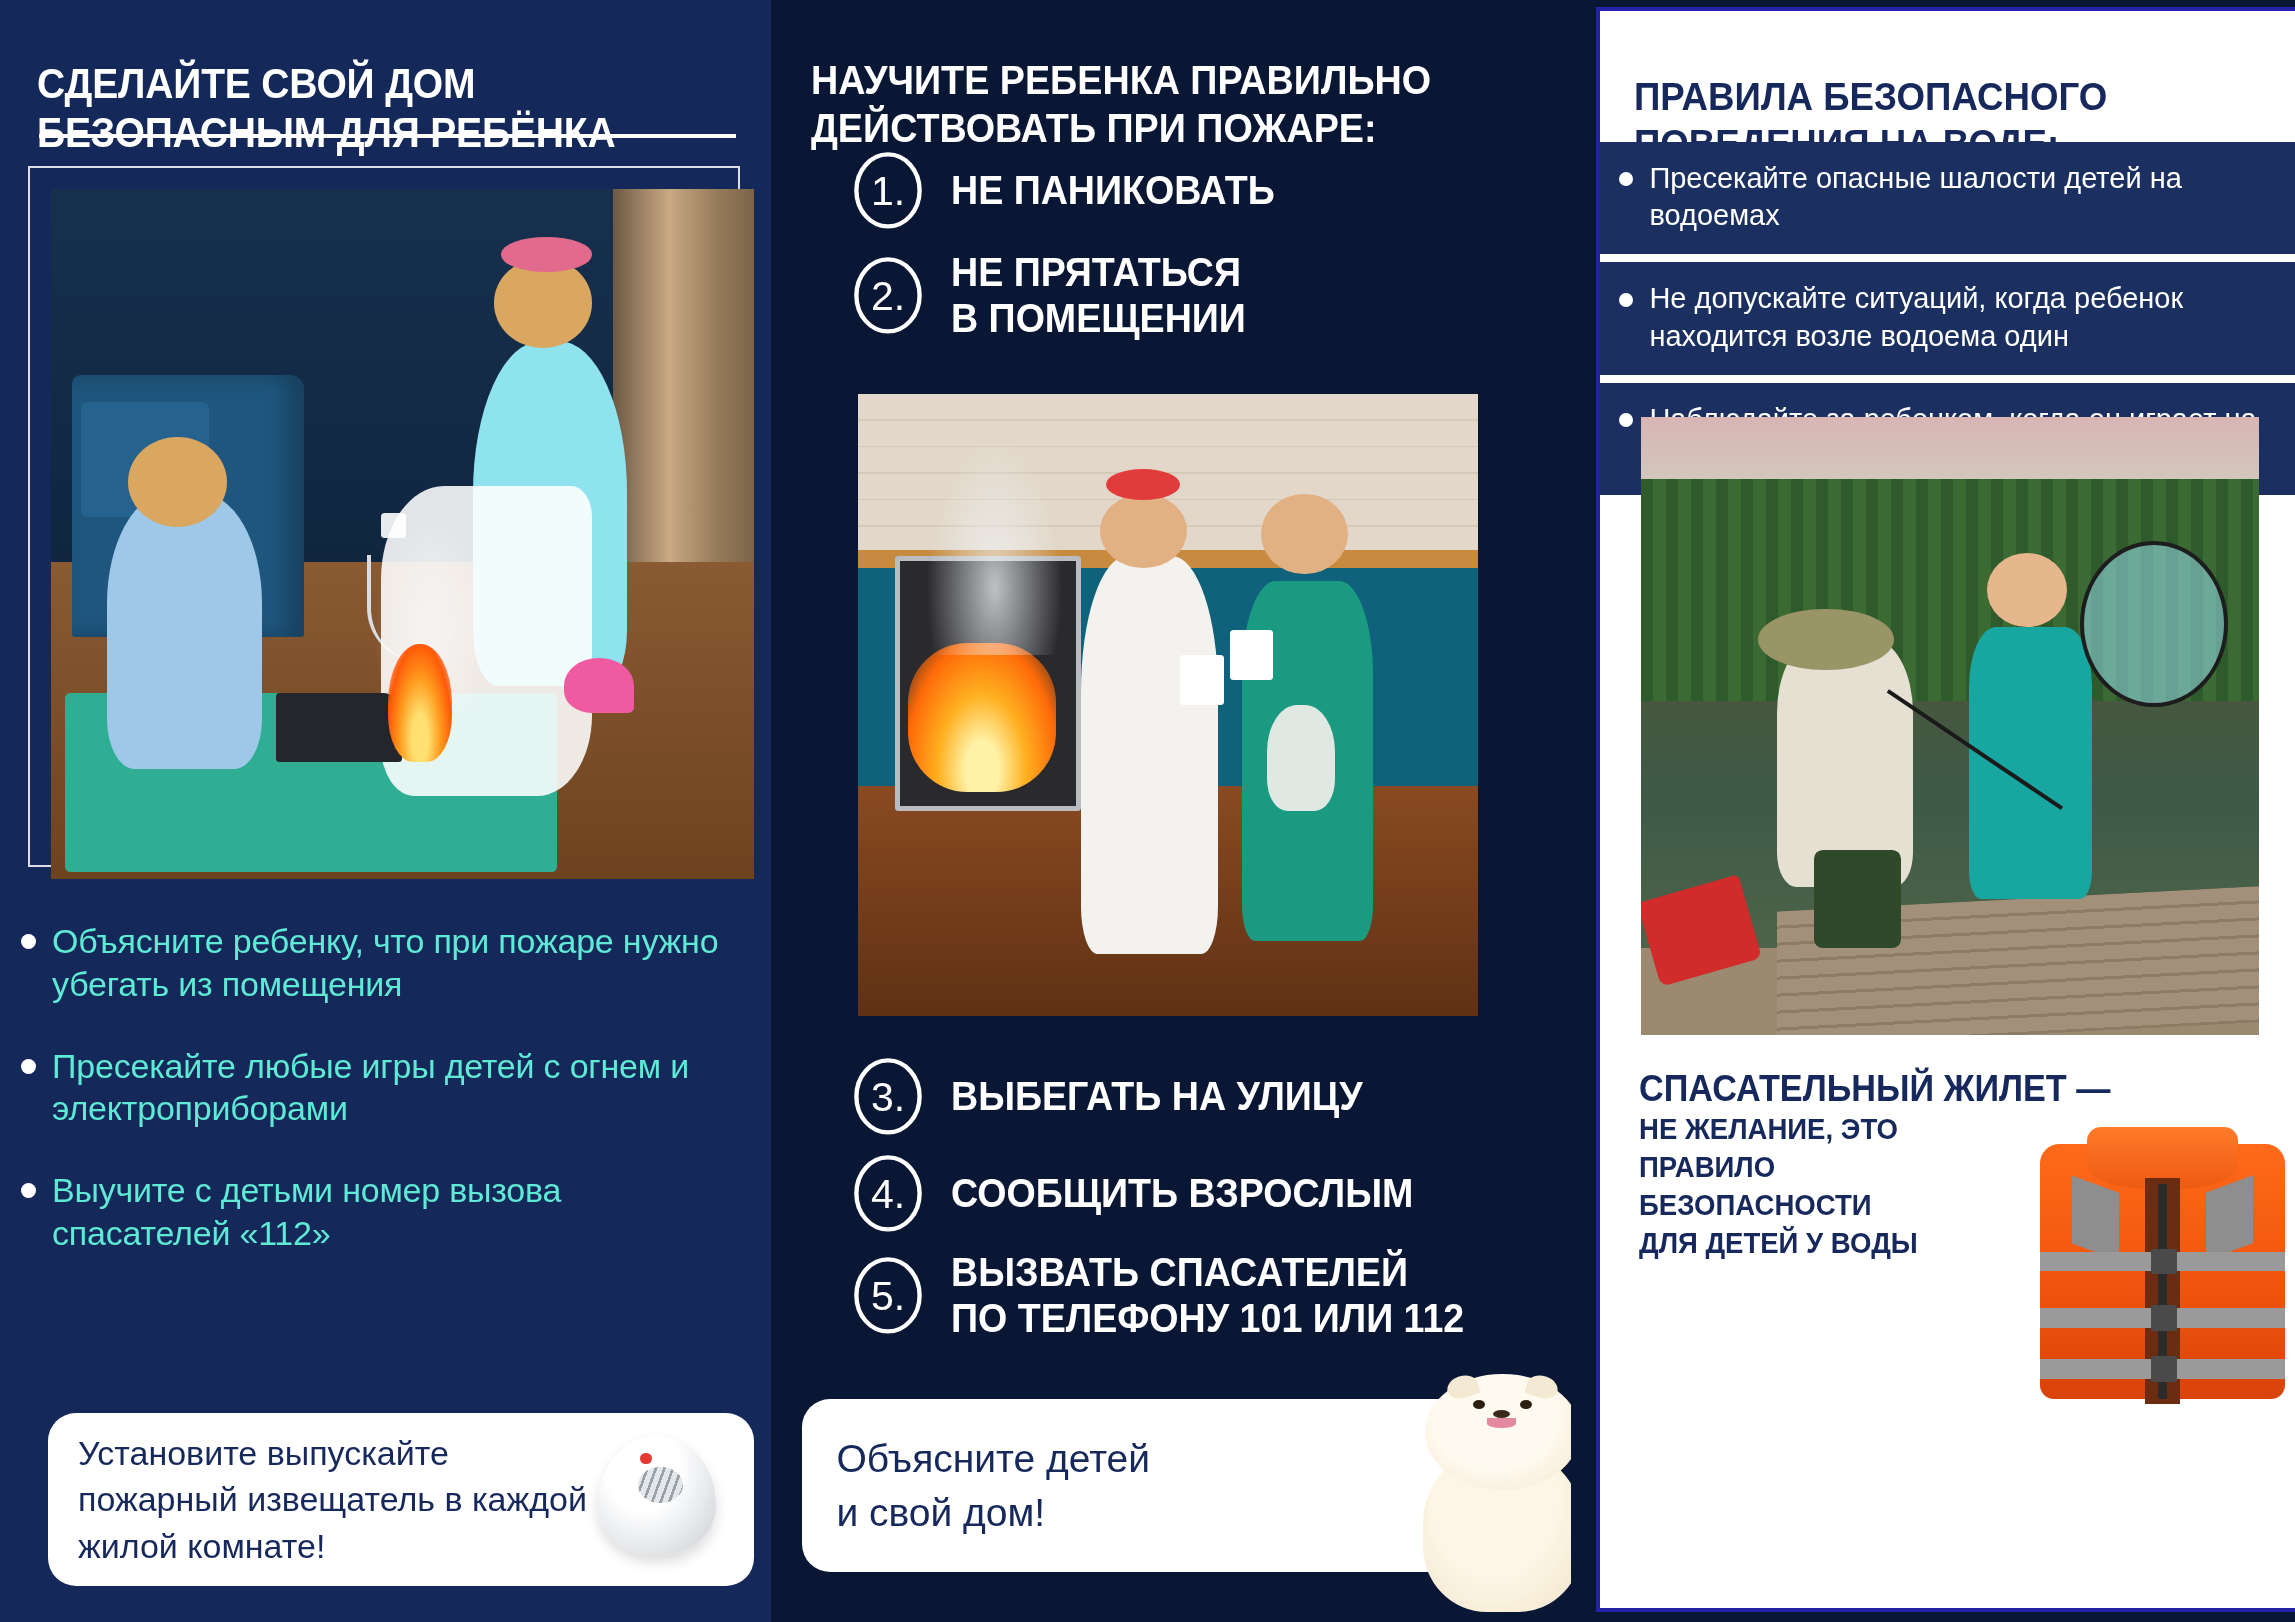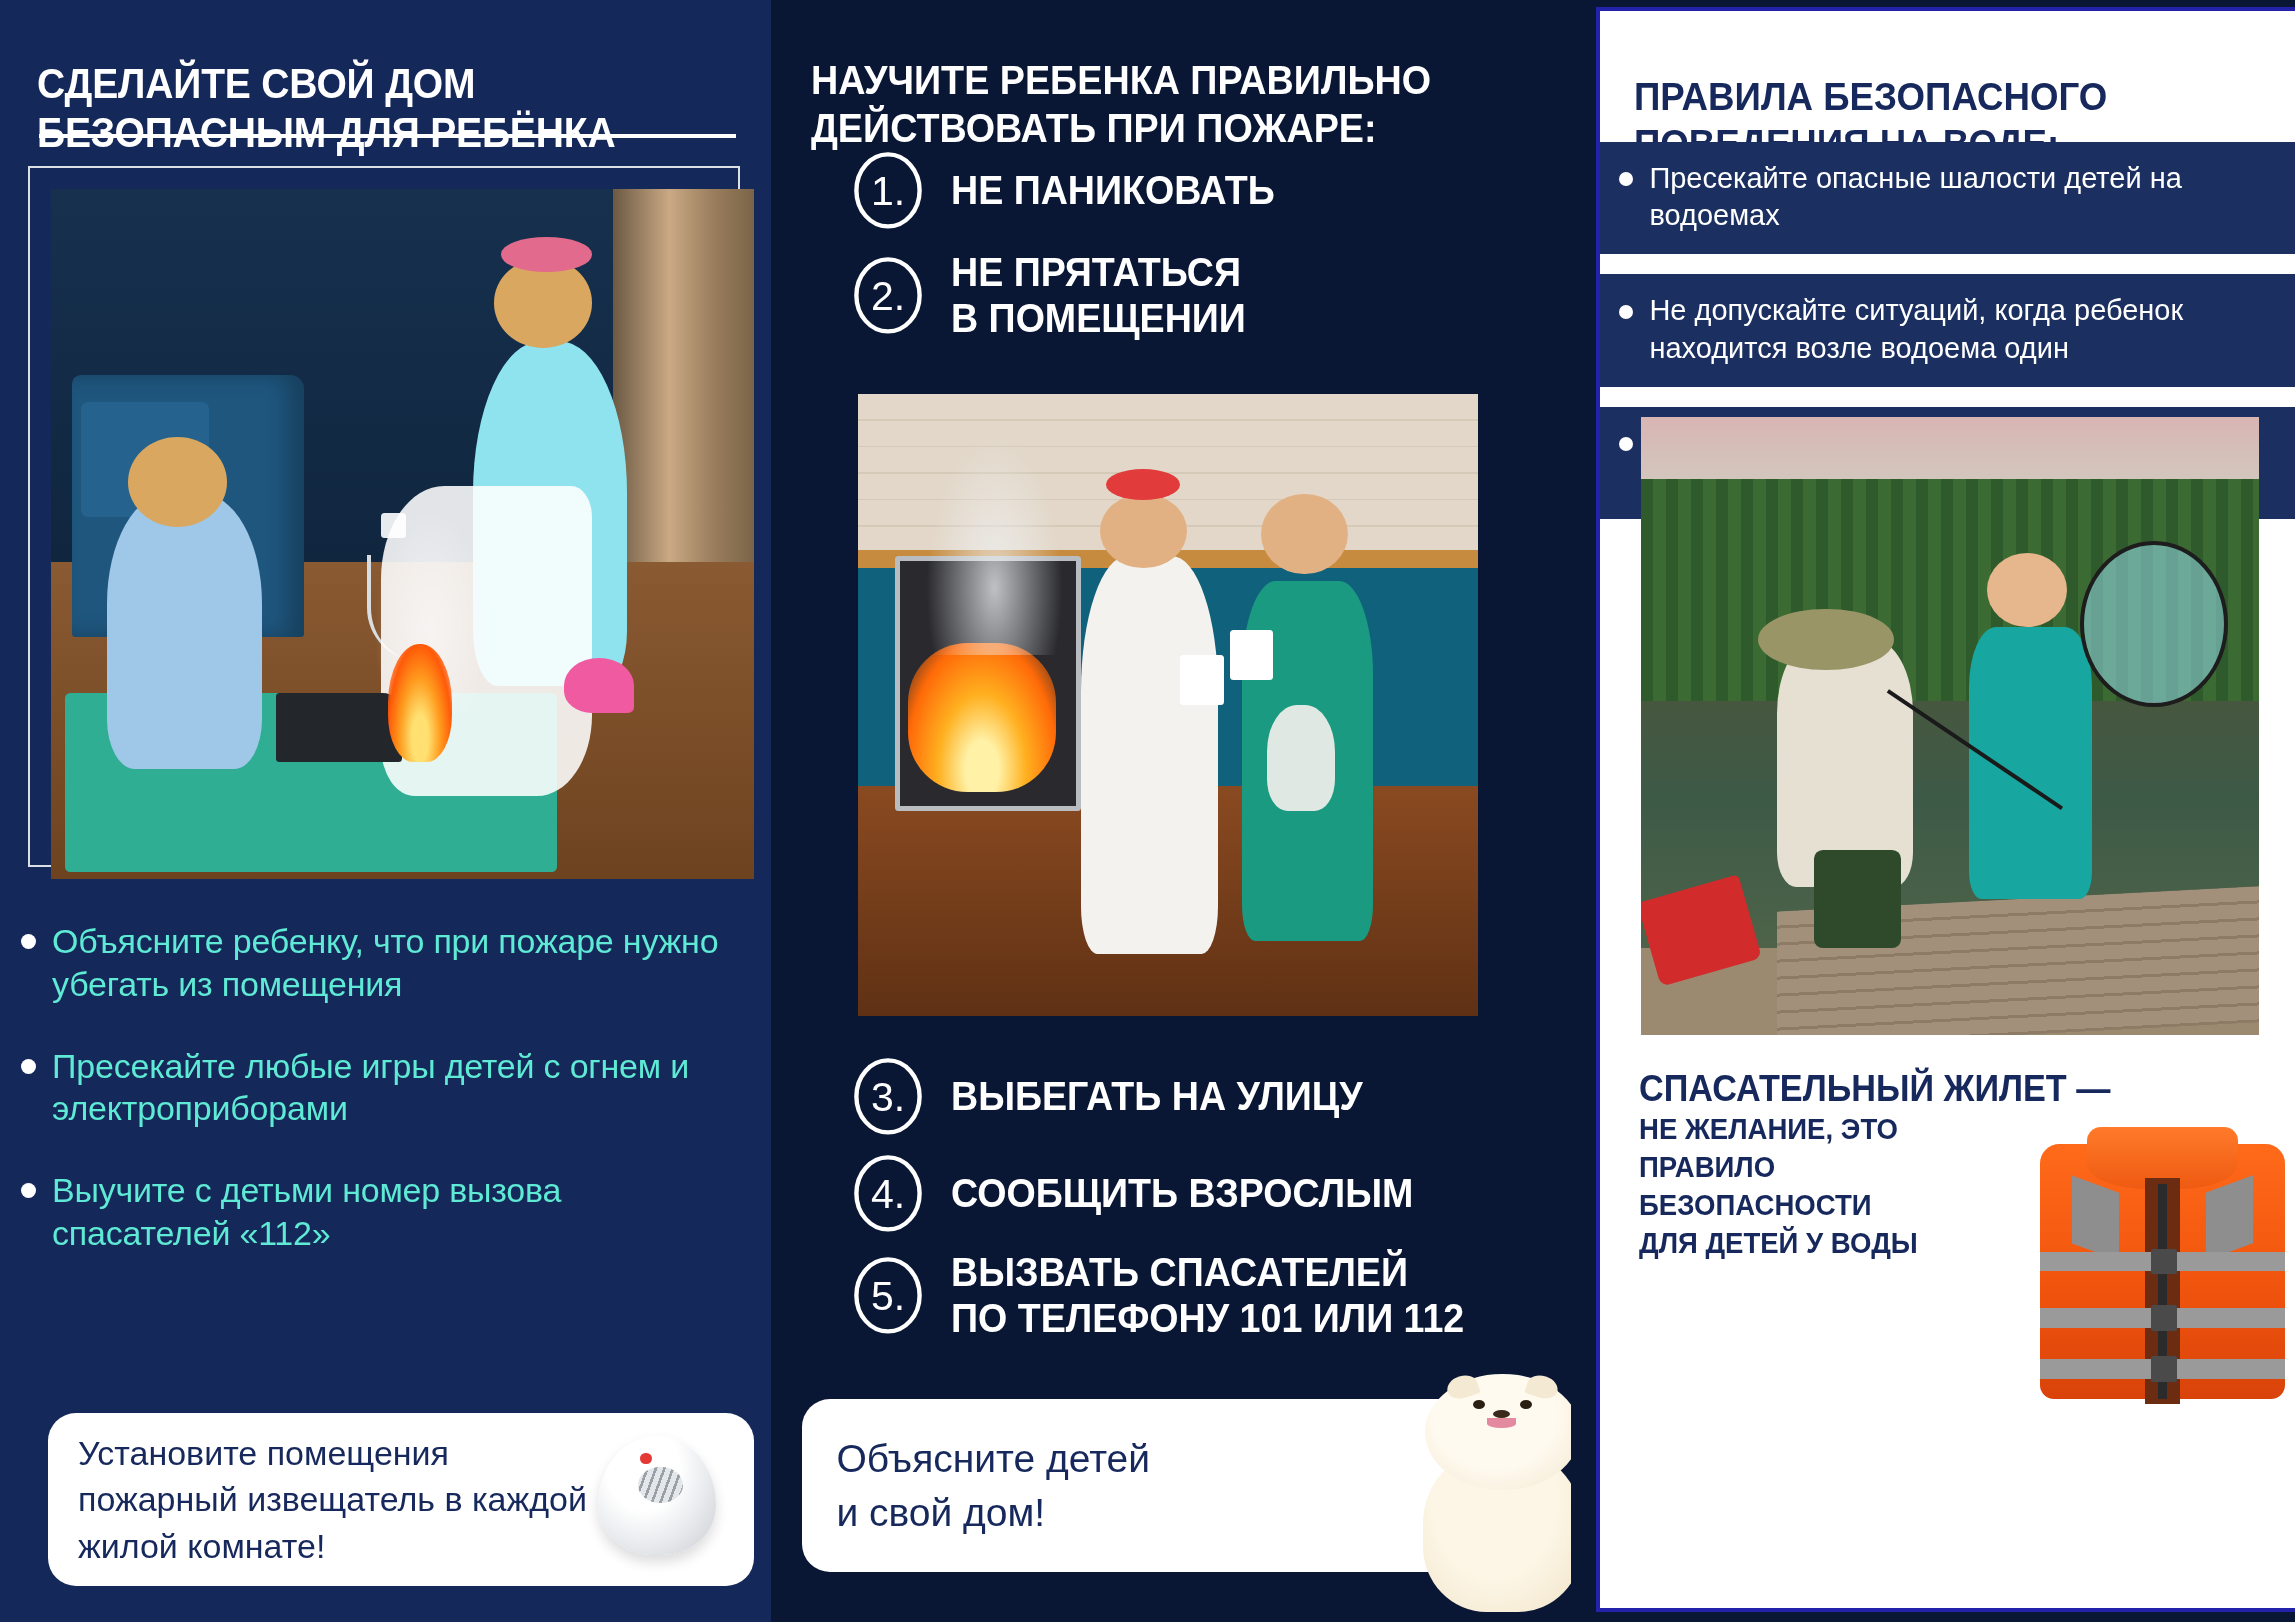--- a/index.html
+++ b/index.html
@@ -168,21 +168,21 @@
     background:#ffffff;border:4.4px solid #2222aa;
   }
   .hdr-right{
     position:absolute;left:34px;top:37px;width:618px;
     color:#16285c;font-weight:bold;font-size:39px;line-height:1.2;
     transform:scaleX(0.94);transform-origin:left top;
   }
   .rbullets{position:absolute;left:0;top:131px;width:100%;}
   .rb{
     background:#1b3060;display:flex;gap:16px;padding:17.7px 23px 19.4px 19.4px;
-    margin-bottom:20px;
+    margin-bottom:8px;
   }
   .rb .dot{flex:0 0 auto;width:14px;height:14px;border-radius:50%;background:#fff;margin-top:12.4px;}
   .rb .txt{color:#ffffff;font-size:29px;line-height:1.3;}
   .photo3-wrap{
     position:absolute;left:41px;top:406px;width:618px;height:618px;overflow:hidden;
   }
   .photo3{position:absolute;inset:0;
     background:linear-gradient(180deg,#cfa9ad 0 14%,#2d5a2c 14% 46%,#5c6b4a 46% 78%,#9b8a6f 78% 100%);overflow:hidden;}
   .p3-sky{position:absolute;left:0;top:0;width:100%;height:16%;background:linear-gradient(180deg,#d8b5b4,#cfd0c2);}
   .p3-forest{position:absolute;left:0;top:10%;width:100%;height:38%;
@@ -267,21 +267,21 @@
         <div class="dot"></div>
         <div class="txt">Пресекайте любые игры детей с огнем и электроприборами</div>
       </div>
       <div class="bl">
         <div class="dot"></div>
         <div class="txt">Выучите с детьми номер вызова спасателей «112»</div>
       </div>
     </div>
 
     <div class="white-card">
-      <div class="wc-txt">Установите помещения пожарный извещатель в каждой жилой комнате!</div>
+      <div class="wc-txt">Установите выпускайте пожарный извещатель в каждой жилой комнате!</div>
       <div class="smoke-det">
         <div class="sd-body">
           <div class="sd-grill"></div>
           <div class="sd-led"></div>
         </div>
       </div>
     </div>
   </section>
 
   <section class="col-mid">

